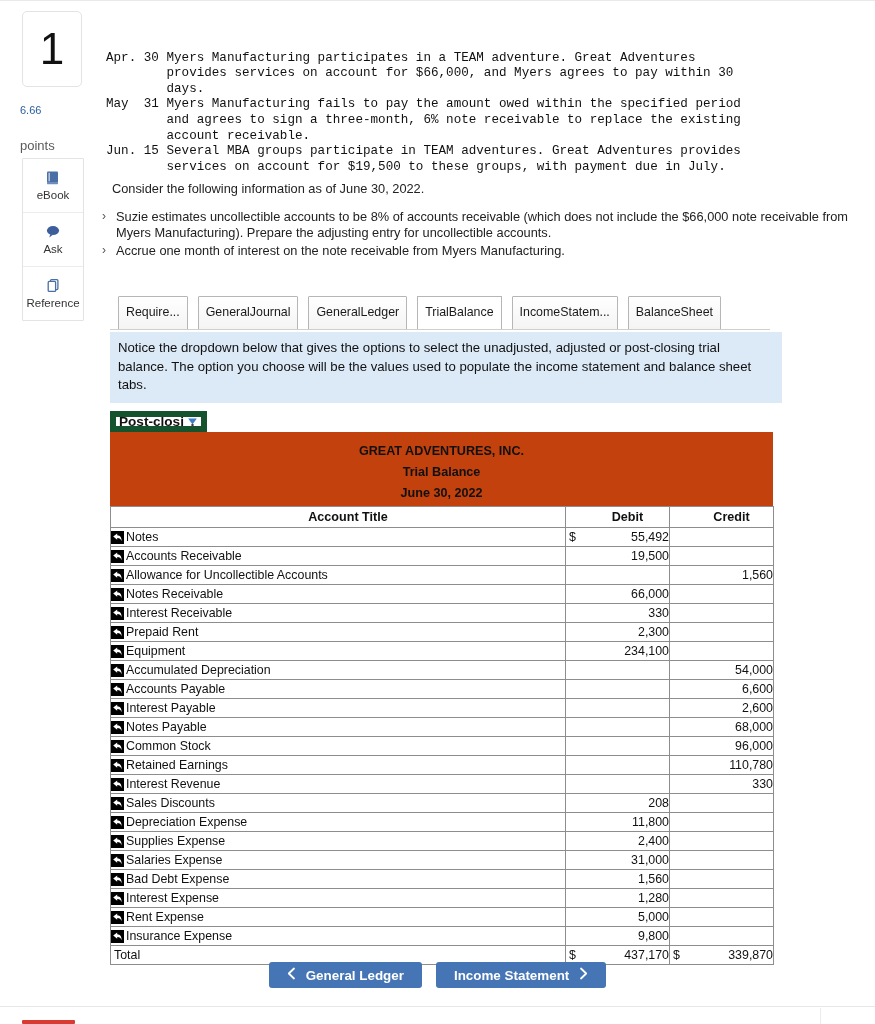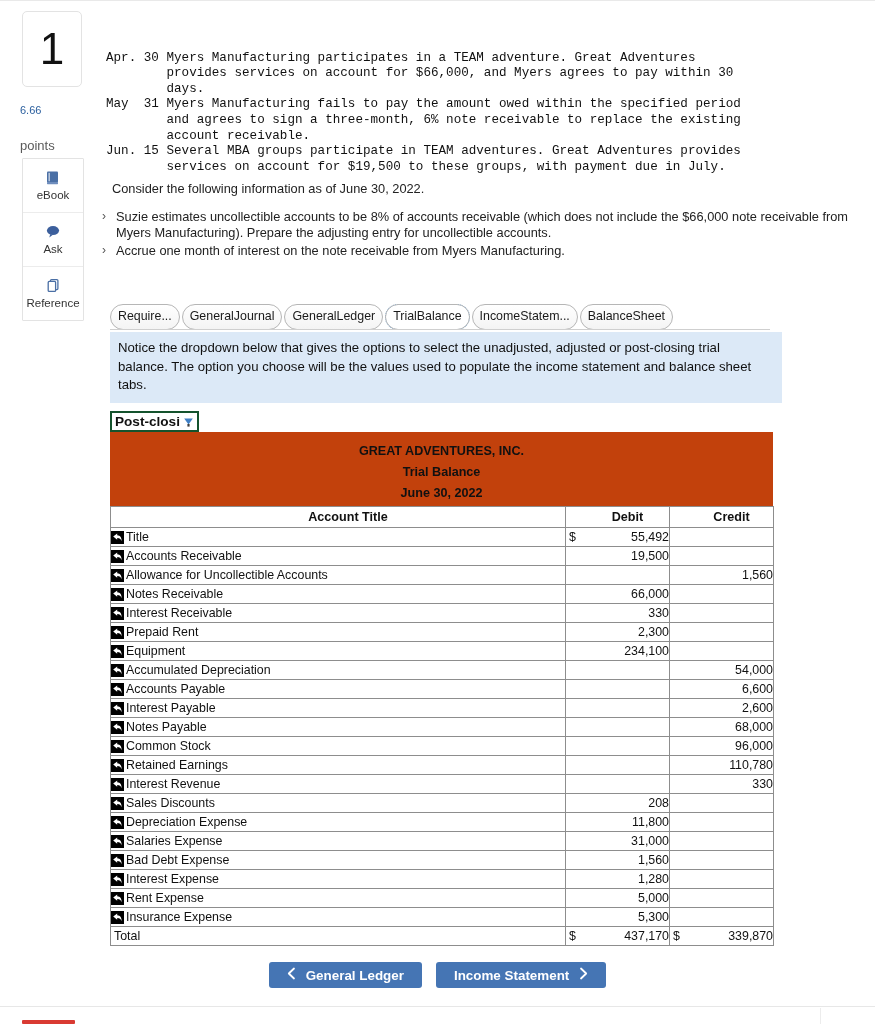--- a/index.html
+++ b/index.html
@@ -103,30 +103,31 @@
     color: #555; font-size: 12px;
   }
 
   
   .tabs {
     position: absolute; left: 110px; top: 294px;
     height: 36px;
     display: flex; align-items: flex-end;
   }
   .tab {
-    height: 26px; box-sizing: border-box;
+    height: 34px; box-sizing: border-box;
     border: 1px solid #b6b6b6;
     background: linear-gradient(#ffffff, #f4f4f4);
     margin-right: 2px;
     padding: 0 7px;
     display: flex; align-items: center; justify-content: center; text-align: center;
     font-size: 12.4px; line-height: 13.5px;
     color: #1a1a1a;
     cursor: pointer;
-    border-radius: 13px;
+    border-radius: 1px;
+    margin-left: 8px;
   }
   .tab span { display: block; }
   .tab.active {
     background: #ffffff;
     border: 1px dotted #6fa8dc;
     outline: 1px solid #b6b6b6;
     outline-offset: -1px;
   }
   .tab-underline {
     position: absolute; left: 110px; top: 329px; width: 660px; height: 1px;
@@ -140,21 +141,21 @@
     background: #dce9f7;
     padding: 7px 10px 8px 8px;
     font-size: 13.2px; line-height: 18.5px;
     color: #111;
   }
 
   
   .dropdown {
     position: absolute; left: 110px; top: 411px;
     height: 21px; box-sizing: border-box;
-    border: 2px solid #14532d;
+    border: 6px solid #14532d;
     background: #fff;
     display: flex; align-items: center;
     padding-left: 3px;
     cursor: pointer;
   }
   .dropdown-text {
     font-size: 13.6px; font-weight: bold; color: #111;
     white-space: nowrap;
     max-width: 76px; overflow: hidden;
   }
@@ -408,21 +409,21 @@
     </thead>
     <tbody>
         <tr>
           <td class="acct">
             <span class="acct-inner">
               <span class="back-ico">
                 <svg width="11" height="11" viewBox="0 0 11 11">
                   <path d="M5.2 1.4 L1.2 4.6 L5.2 7.8 L5.2 5.9 C7.6 5.9 8.9 6.8 9.6 9.2 C9.8 6.2 8.4 3.4 5.2 3.3 Z" fill="#ffffff"></path>
                 </svg>
               </span>
-              <span>Title</span>
+              <span>Notes</span>
             </span>
           </td>
           <td class="num"><span class="dollar">$</span><span>55,492</span></td>
           <td class="num"><span></span></td>
         </tr>
         <tr>
           <td class="acct">
             <span class="acct-inner">
               <span class="back-ico">
                 <svg width="11" height="11" viewBox="0 0 11 11">
@@ -632,20 +633,34 @@
           <td class="num"><span></span></td>
         </tr>
         <tr>
           <td class="acct">
             <span class="acct-inner">
               <span class="back-ico">
                 <svg width="11" height="11" viewBox="0 0 11 11">
                   <path d="M5.2 1.4 L1.2 4.6 L5.2 7.8 L5.2 5.9 C7.6 5.9 8.9 6.8 9.6 9.2 C9.8 6.2 8.4 3.4 5.2 3.3 Z" fill="#ffffff"></path>
                 </svg>
               </span>
+              <span>Supplies Expense</span>
+            </span>
+          </td>
+          <td class="num"><span>2,400</span></td>
+          <td class="num"><span></span></td>
+        </tr>
+        <tr>
+          <td class="acct">
+            <span class="acct-inner">
+              <span class="back-ico">
+                <svg width="11" height="11" viewBox="0 0 11 11">
+                  <path d="M5.2 1.4 L1.2 4.6 L5.2 7.8 L5.2 5.9 C7.6 5.9 8.9 6.8 9.6 9.2 C9.8 6.2 8.4 3.4 5.2 3.3 Z" fill="#ffffff"></path>
+                </svg>
+              </span>
               <span>Salaries Expense</span>
             </span>
           </td>
           <td class="num"><span>31,000</span></td>
           <td class="num"><span></span></td>
         </tr>
         <tr>
           <td class="acct">
             <span class="acct-inner">
               <span class="back-ico">
@@ -691,21 +706,21 @@
           <td class="acct">
             <span class="acct-inner">
               <span class="back-ico">
                 <svg width="11" height="11" viewBox="0 0 11 11">
                   <path d="M5.2 1.4 L1.2 4.6 L5.2 7.8 L5.2 5.9 C7.6 5.9 8.9 6.8 9.6 9.2 C9.8 6.2 8.4 3.4 5.2 3.3 Z" fill="#ffffff"></path>
                 </svg>
               </span>
               <span>Insurance Expense</span>
             </span>
           </td>
-          <td class="num"><span>5,300</span></td>
+          <td class="num"><span>9,800</span></td>
           <td class="num"><span></span></td>
         </tr>
         <tr class="total-row">
           <td class="acct total-cell">Total</td>
           <td class="num"><span class="dollar">$</span><span>437,170</span></td>
           <td class="num"><span class="dollar">$</span><span>339,870</span></td>
         </tr>
       </tbody>
   </table>
 

